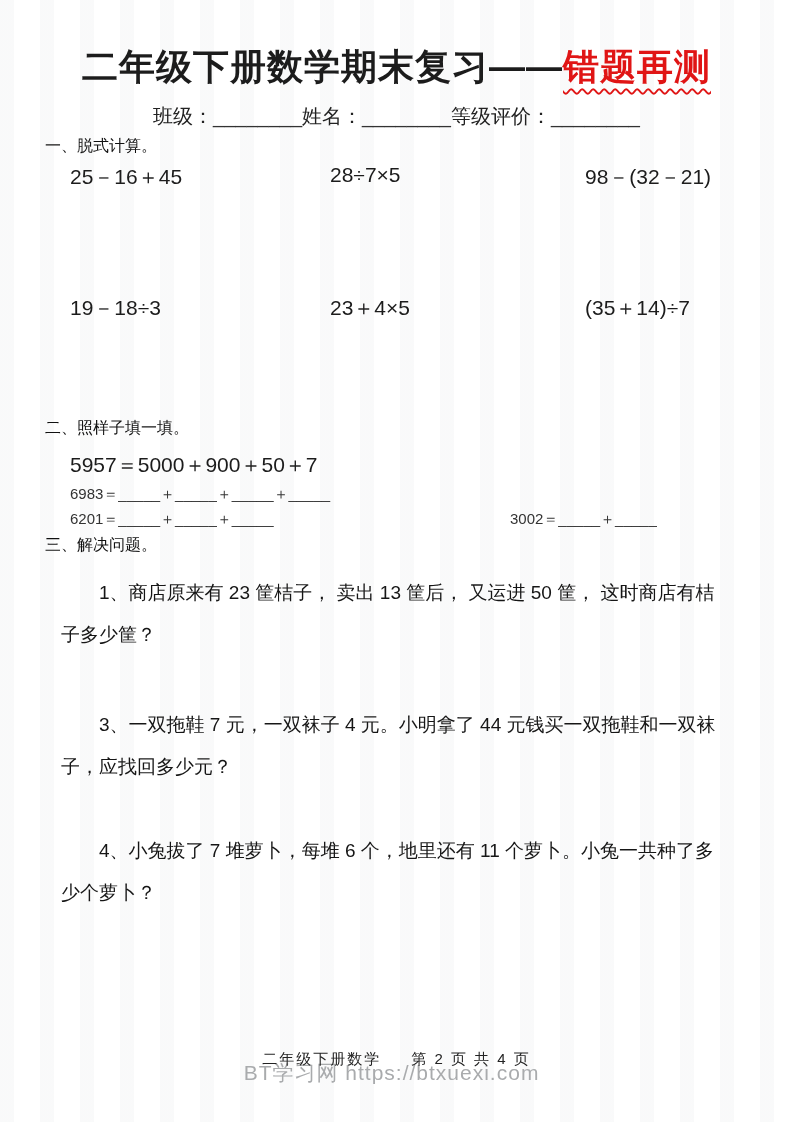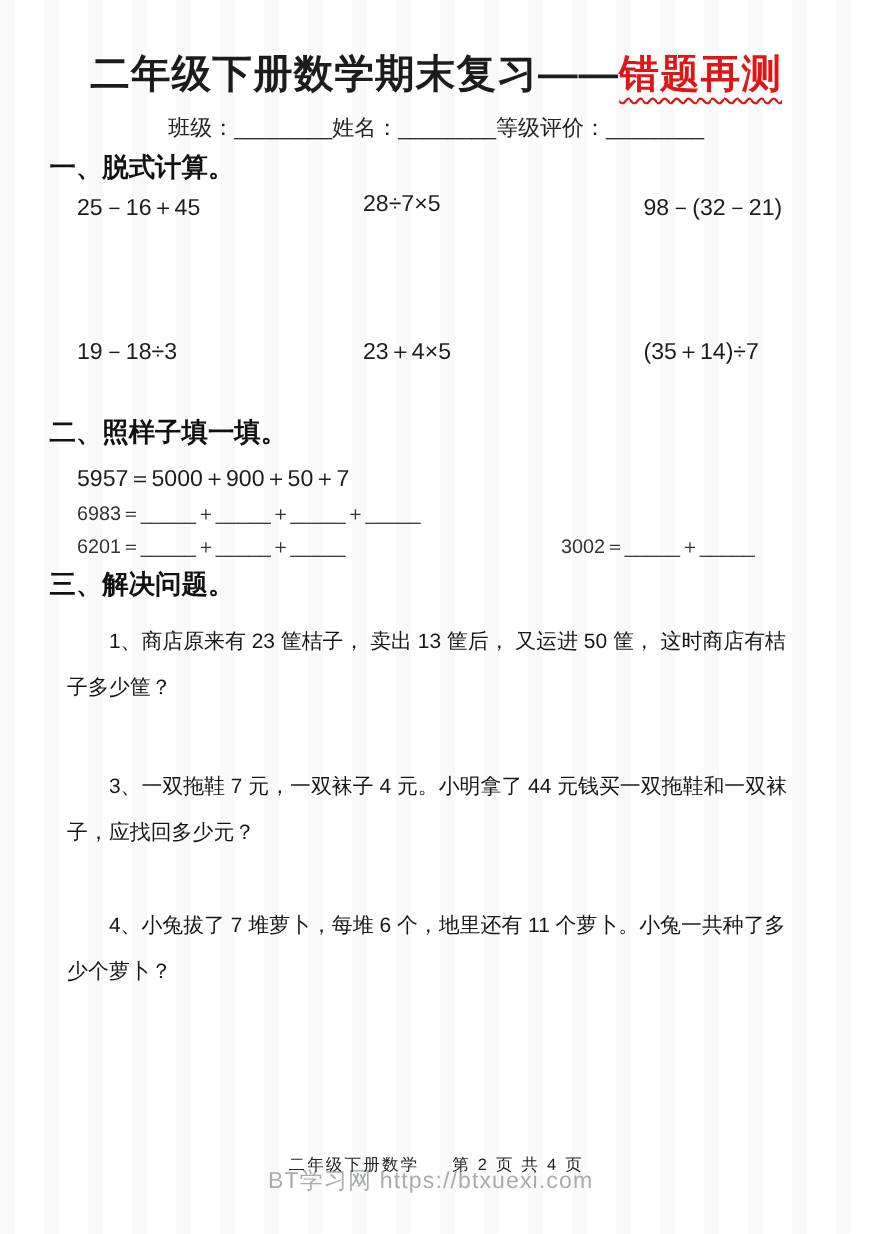--- a/index.html
+++ b/index.html
@@ -49,50 +49,50 @@
     text-align: center;
     font-family: Liberation Sans, sans-serif;
     font-size: 20px;
     white-space: nowrap;
     color: #222;
   }
   .head-fields .blank { letter-spacing: 0; color: #333; }
 
   
   .sec-heading {
-    font-size: 24px;
-    font-weight: bold;
+    font-size: 16px;
+    font-weight: normal;
     margin: 6px 0 4px 0;
     color: #111;
   }
 
   
   .expr-row {
     display: flex;
     padding-left: 25px;
     font-size: 21px;
     white-space: nowrap;
   }
   .expr-row .c1 { width: 260px; }
   .expr-row .c2 { width: 255px; }
   .expr-row .c3 { flex: 1; }
   .expr-row.first { margin-top: 6px; }
-  .expr-row.second { margin-top: 103px; margin-bottom: 44px; }
+  .expr-row.second { margin-top: 103px; margin-bottom: 96px; }
 
   
   .example-line {
     padding-left: 25px;
     font-size: 21px;
     margin: 12px 0 4px 0;
     white-space: nowrap;
   }
   .fill-row {
     display: flex;
     padding-left: 25px;
-    font-size: 18px;
+    font-size: 15px;
     margin: 6px 0;
     white-space: nowrap;
   }
   .fill-row .left { flex: 1; }
   .fill-row .right { width: 238px; }
   .fill-row .blankline { color: #333; }
 
   
   .problem {
     font-size: 19px;

